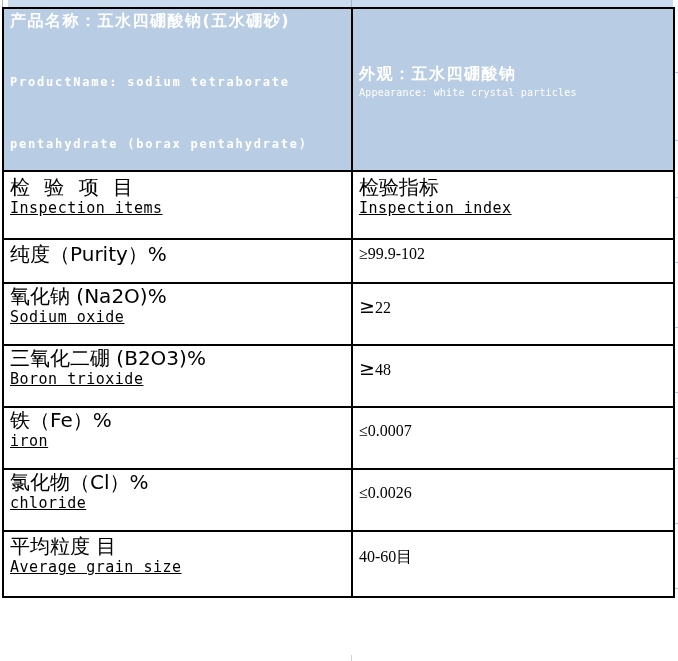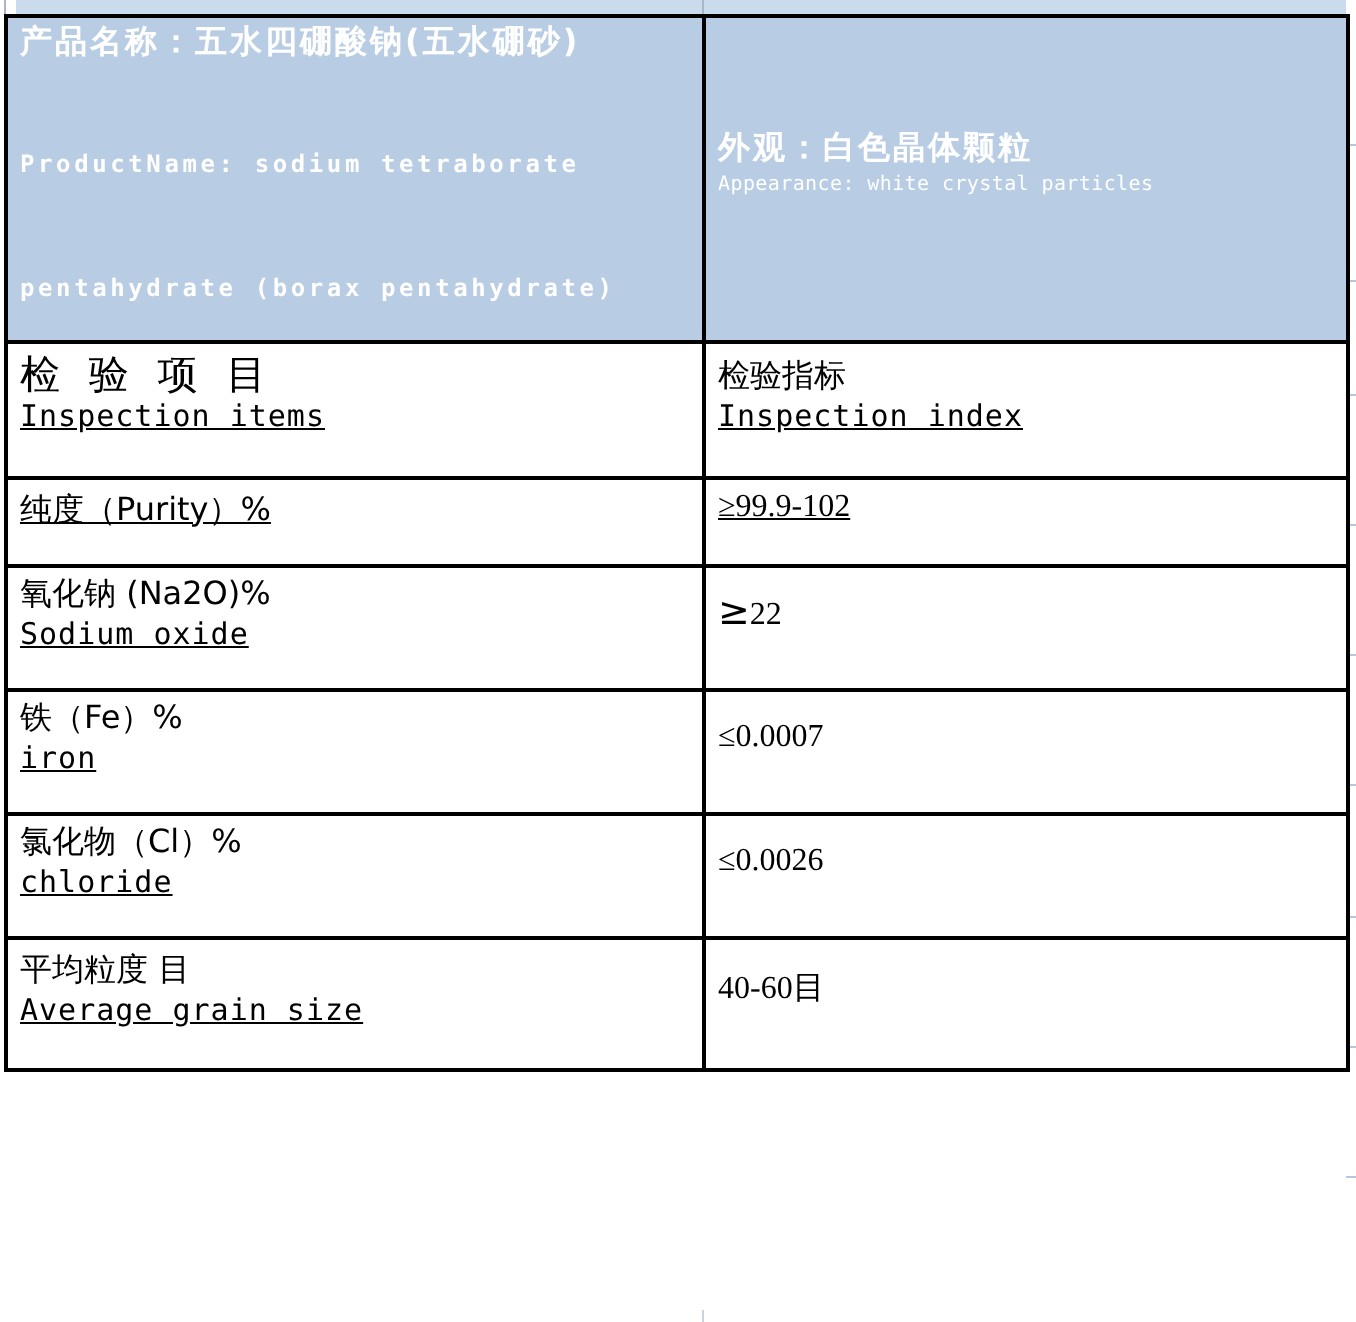--- a/index.html
+++ b/index.html
@@ -14,29 +14,29 @@
   .top-strip{position:absolute;left:8px;top:0;width:665px;height:8px;background:var(--strip-bg);}
   .top-strip-divider{position:absolute;left:351px;top:0;width:1px;height:8px;background:var(--gridline);}
   .corner-gridline{position:absolute;left:2px;top:0;width:1px;height:8px;background:var(--gridline);}
   .bottom-gridline{position:absolute;left:351px;top:655px;width:1px;height:6px;background:#c9d3e2;}
   .right-tick{position:absolute;left:673px;width:5px;height:1px;background:var(--tick);}
 
   table.spec{position:absolute;left:2px;top:7px;width:671px;border-collapse:collapse;table-layout:fixed;}
   table.spec col.c1{width:349px;} table.spec col.c2{width:322px;}
   table.spec td{border:2px solid var(--border);vertical-align:middle;padding:2px 4px 16px 6px;overflow:hidden;}
 
-  tr.h-title{height:65px;} tr.h-colhdr{height:68px;} tr.h-short{height:44px;text-decoration:underline;}
+  tr.h-title{height:65px;} tr.h-colhdr{height:68px;} tr.h-short{height:44px;}
   tr.h-std{height:56px;} tr.h-last{height:66px;}
 
   td.hdr{background:var(--header-bg);color:var(--header-text);}
   .hdr-zh{font-size:16px;font-weight:bold;letter-spacing:1.5px;line-height:19px;white-space:nowrap;}
   .hdr-en{font-family:"DejaVu Sans Mono","Liberation Mono",monospace;font-size:12px;font-weight:bold;letter-spacing:1.8px;line-height:19px;white-space:nowrap;margin-top:43px;}
   .hdr-en-tight{font-family:"DejaVu Sans Mono","Liberation Mono",monospace;font-size:10px;font-weight:normal;letter-spacing:0.2px;line-height:19px;white-space:nowrap;}
 
-  .zh{font-size:16px;line-height:21px;white-space:nowrap;}
+  .zh{font-size:20px;line-height:21px;white-space:nowrap;}
   .zh-spaced{font-size:20px;line-height:21px;letter-spacing:4px;white-space:pre;}
   .en{font-family:"DejaVu Sans Mono","Liberation Mono",monospace;font-size:15px;letter-spacing:0.5px;line-height:21px;white-space:nowrap;text-decoration:underline;}
   .val{font-family:"Liberation Serif","DejaVu Serif",serif;font-size:16px;line-height:20px;white-space:nowrap;}
   .ge-sym{font-family:"DejaVu Sans",sans-serif;font-size:19px;}
 </style>
 </head>
 <body>
 
 <div class="sheet">
 
@@ -61,21 +61,21 @@
       </colgroup>
 
     <tbody>
         <tr class="h-title">
       <td class="hdr">
         <div class="hdr-zh">产品名称：五水四硼酸钠(五水硼砂)</div>
         <div class="hdr-en">ProductName: sodium tetraborate</div>
         <div class="hdr-en">pentahydrate (borax pentahydrate)</div>
       </td>
       <td class="hdr">
-        <div class="hdr-zh">外观：白色晶体颗粒</div>
+        <div class="hdr-zh">外观：五水四硼酸钠</div>
         <div class="hdr-en-tight">Appearance: white crystal particles</div>
       </td>
     </tr>
 
     <tr class="h-colhdr">
       <td>
         <div class="zh-spaced">检 验 项 目</div>
         <div class="en">Inspection items</div>
       </td>
       <td>
@@ -96,20 +96,29 @@
     <tr class="h-std">
       <td>
         <div class="zh">氧化钠 (Na2O)%</div>
         <div class="en">Sodium oxide</div>
       </td>
       <td>
         <div class="val value-ge"><span class="ge-sym">≥</span>22</div>
       </td>
     </tr>
 
+    <tr class="h-std">
+      <td>
+        <div class="zh">三氧化二硼 (B2O3)%</div>
+        <div class="en">Boron trioxide</div>
+      </td>
+      <td>
+        <div class="val value-ge"><span class="ge-sym">≥</span>48</div>
+      </td>
+    </tr>
 
     <tr class="h-std">
       <td>
         <div class="zh">铁（Fe）%</div>
         <div class="en">iron</div>
       </td>
       <td>
         <div class="val">≤0.0007</div>
       </td>
     </tr>

